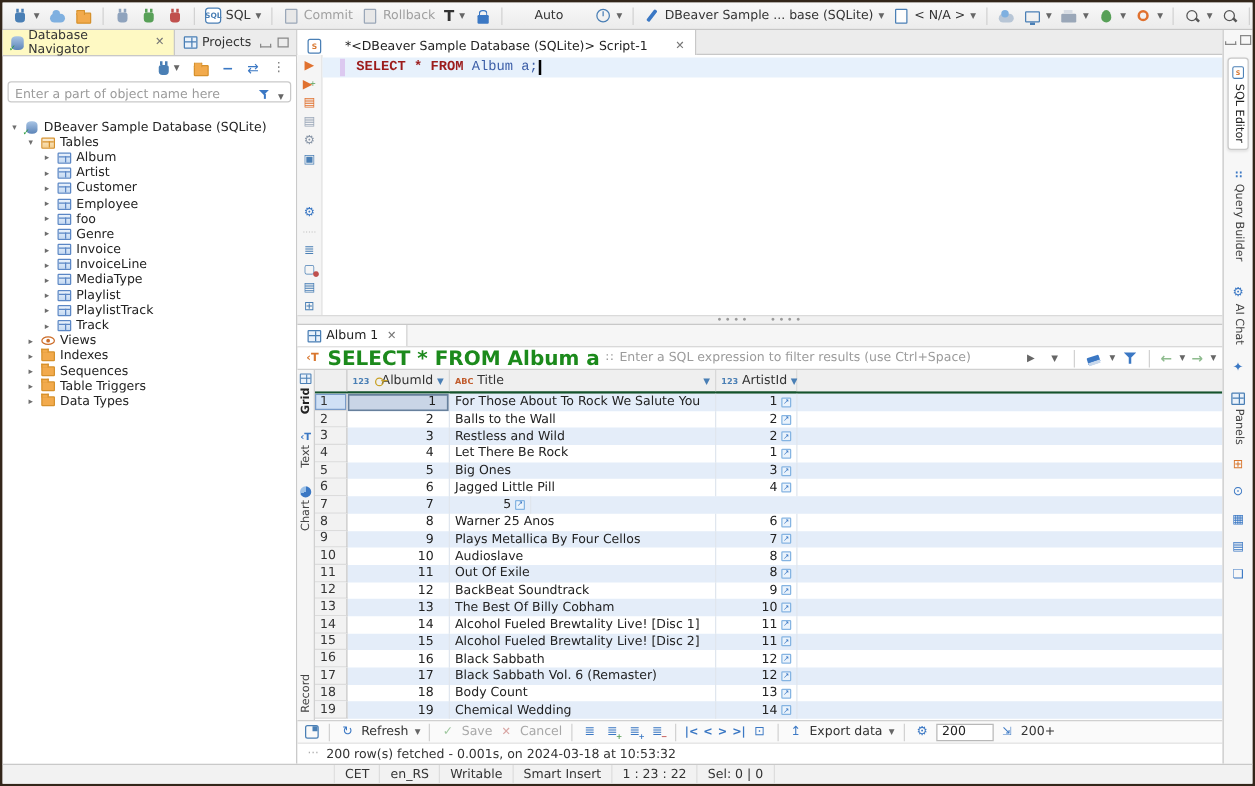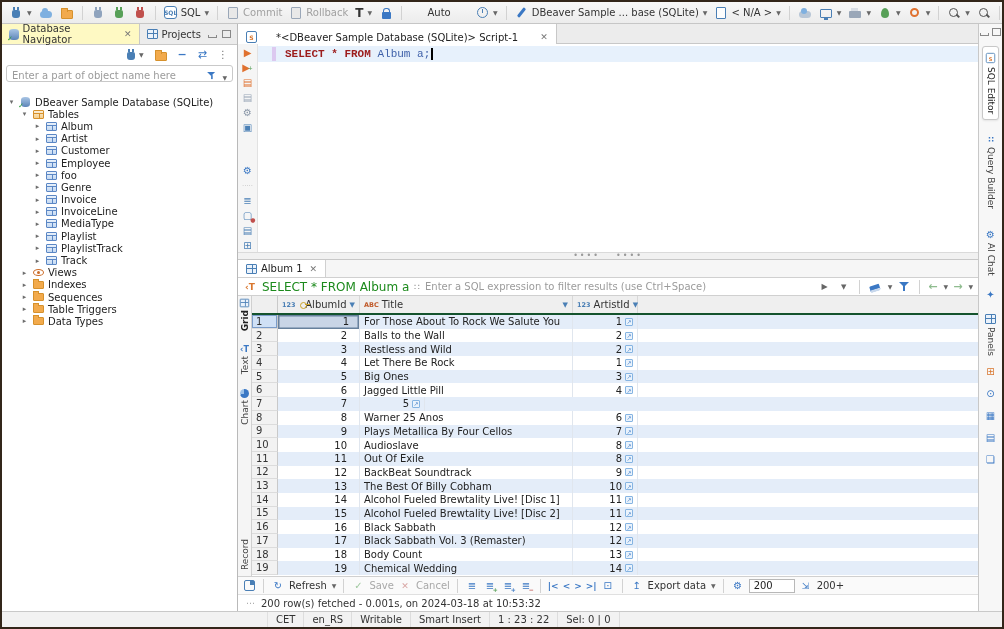--- a/index.html
+++ b/index.html
@@ -105,21 +105,21 @@
   .sash{position:absolute;left:236px;top:250px;width:740px;height:8px;background:#f1f1f1;border-top:1px solid #dadada;border-bottom:1px solid #c8c8c8;display:flex;align-items:center;justify-content:center;gap:16px}
   .grip{color:#9a9a9a;font-size:8px;letter-spacing:2px;line-height:4px}
 
   
   .res-tabs{position:absolute;left:236px;top:258px;width:740px;height:18px;background:#f6f6f6;border-bottom:1px solid #d0d0d0;display:flex}
   .res-tab{display:flex;align-items:center;gap:4px;padding:0 8px;font-size:10px;background:#fff;border-right:1px solid #d0d0d0}
   .gridic{width:11px;height:10px;border:1px solid #4a7fb5;background:#eaf2fb;position:relative;border-radius:1px}
   .gridic::before{content:"";position:absolute;left:0;right:0;top:3px;height:1px;background:#4a7fb5}
   .gridic::after{content:"";position:absolute;top:0;bottom:0;left:5px;width:1px;background:#4a7fb5}
   .res-filter{position:absolute;left:236px;top:276px;width:740px;height:18px;border-bottom:1px solid #d0d0d0;display:flex;align-items:center;gap:5px;padding:0 5px;background:#fff}
-  .ftq{color:#1c8a1c;font-weight:normal;font-size:12px;white-space:nowrap}
+  .ftq{color:#1c8a1c;font-weight:bold;font-size:16px;white-space:nowrap}
   .ftt{color:#d9772f;font-size:9px;font-weight:bold}
   .fexp{color:#8a8a8a;font-size:9px}
   .fph{flex:1;color:#9b9b9b;font-size:10px;white-space:nowrap;overflow:hidden}
   .fic{display:inline-flex;width:14px;height:14px;align-items:center;justify-content:center;font-size:10px}
   .garrow{color:#8fbc8f;font-size:11px;font-weight:bold}
 
   .res-grid{position:absolute;left:236px;top:294px;width:740px;height:280px;display:flex;background:#fff}
   .gstrip{width:14px;border-right:1px solid #d0d0d0;background:#f5f5f5;display:flex;flex-direction:column;align-items:center;padding:2px 0;gap:14px}
   .vtabL{display:flex;flex-direction:column;align-items:center;gap:2px}
   .vtabL .vtxt{writing-mode:vertical-rl;transform:rotate(180deg);font-size:9px;color:#444}
@@ -756,21 +756,21 @@
     <span class="gc gc-title">Black Sabbath</span>
     <span class="gc gc-artist">
               <span class="aval">12</span>
               <span class="linkic">↗</span>
             </span>
     <span class="gc gc-fill"></span>
   </div>
           <div class="grow stripe">
     <span class="gc gc-rownum">17</span>
     <span class="gc gc-id">17</span>
-    <span class="gc gc-title">Black Sabbath Vol. 3 (Remaster)</span>
+    <span class="gc gc-title">Black Sabbath Vol. 6 (Remaster)</span>
     <span class="gc gc-artist">
               <span class="aval">12</span>
               <span class="linkic">↗</span>
             </span>
     <span class="gc gc-fill"></span>
   </div>
           <div class="grow">
     <span class="gc gc-rownum">18</span>
     <span class="gc gc-id">18</span>
     <span class="gc gc-title">Body Count</span>

